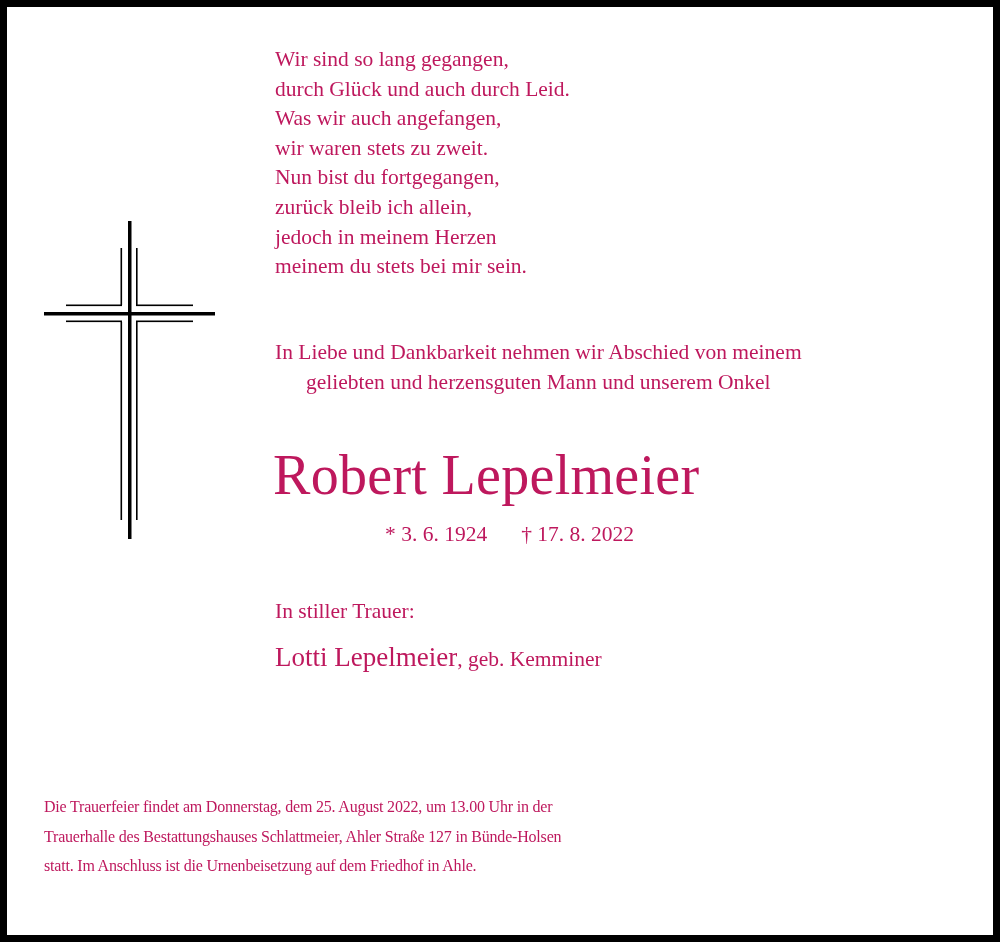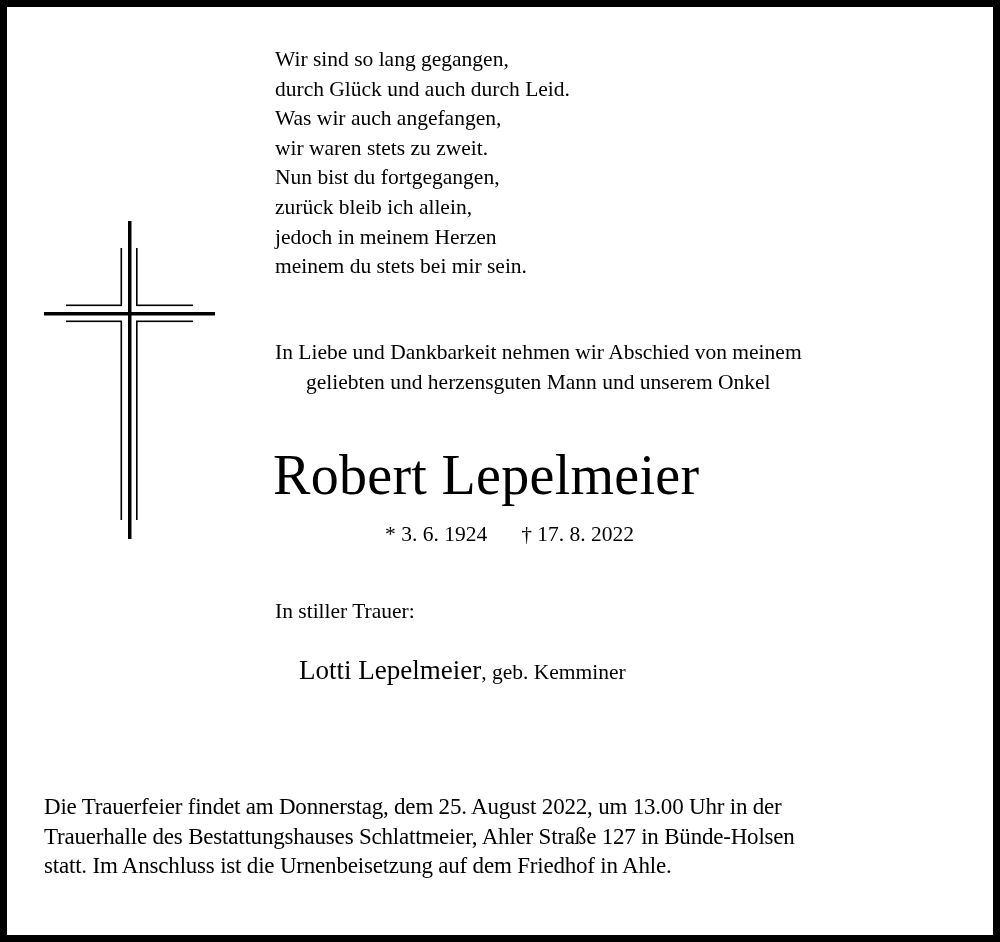--- a/index.html
+++ b/index.html
@@ -1,33 +1,33 @@
 <!DOCTYPE html>
 <html><head>
 <meta charset="utf-8">
 <style>
   html, body { margin: 0; padding: 0; background: #000; }
   body { width: 1000px; height: 942px; position: relative; overflow: hidden; }
   .frame {
     position: absolute; left: 7px; top: 7px; width: 986px; height: 928px;
     background: #fff;
   }
-  .serif { font-family: "Liberation Serif", "DejaVu Serif", serif; color: #000000; }
+  .serif { font-family: "Liberation Serif", "DejaVu Serif", serif; color: #be185d; }
   .abs { position: absolute; white-space: nowrap; }
   .poem { left: 268px; top: 38px; font-size: 21.5px; line-height: 29.6px; }
   .poem div { height: 29.6px; }
   .intro { left: 268px; top: 331px; font-size: 21.5px; line-height: 29.6px; text-align: center; }
   .name { left: 266px; top: 433px; font-size: 56px; line-height: 70px; letter-spacing: 0.3px; }
   .dates { left: 378px; top: 512px; font-size: 21.5px; line-height: 30px; }
   .dates .gap { display: inline-block; width: 34px; }
   .mourn-label { left: 268px; top: 589px; font-size: 21.5px; line-height: 30px; }
-  .mourner { left: 268px; top: 636px; font-size: 27px; line-height: 54px; margin-left: 24px; }
+  .mourner { left: 268px; top: 636px; font-size: 27px; line-height: 29px; }
   .mourner .small { font-size: 21.5px; }
   .relatives { left: 268px; top: 677px; font-size: 27px; line-height: 38px; }
-  .ceremony { left: 37px; top: 785px; font-size: 23px; line-height: 29.6px; letter-spacing: -0.2px; }
+  .ceremony { left: 37px; top: 785px; font-size: 16px; line-height: 29.6px; letter-spacing: -0.2px; }
   .cross { position: absolute; left: 0; top: 0; }
 </style>
 </head>
 <body>
 
 <div class="frame">
   <svg class="cross" width="986" height="928" viewBox="0 0 986 928" xmlns="http://www.w3.org/2000/svg">
 
     <rect x="121" y="214" width="3.5" height="318" fill="#000"></rect>
 

